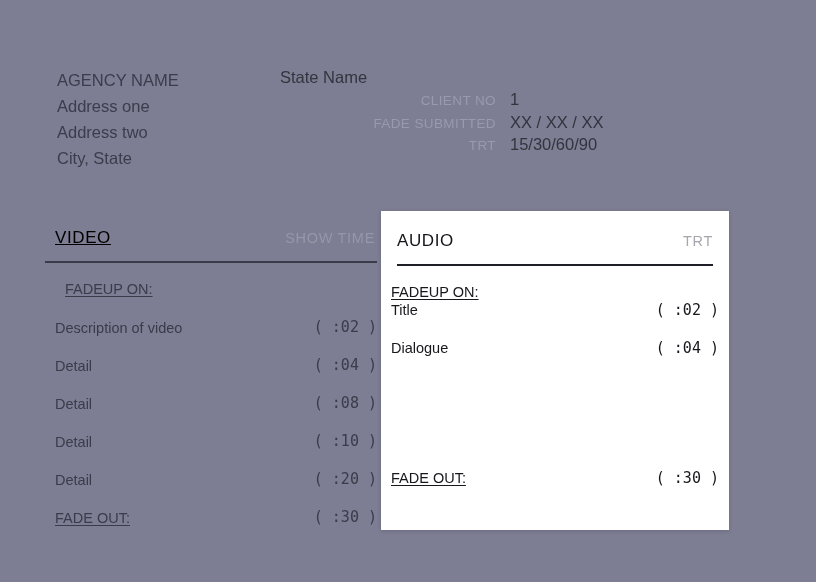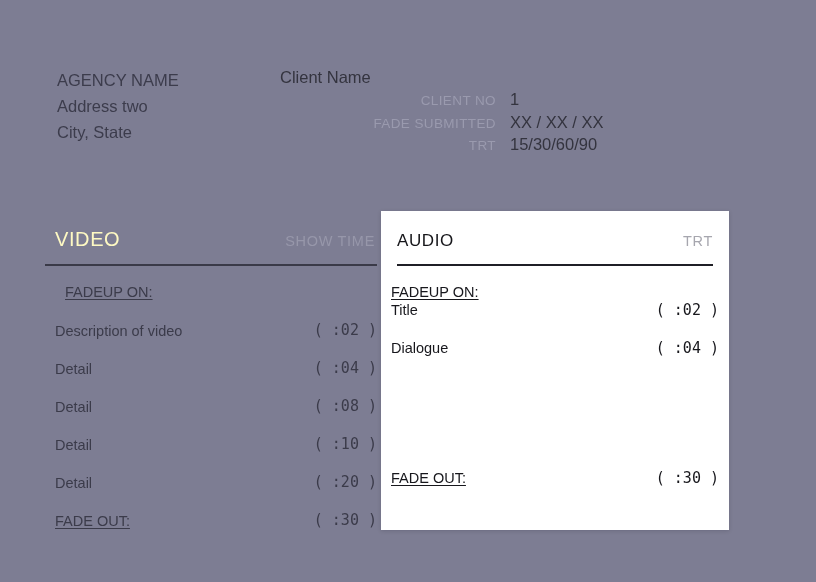--- a/index.html
+++ b/index.html
@@ -70,23 +70,24 @@
     width: 332px;
   }
   #video-head {
     display: flex;
     align-items: baseline;
     justify-content: space-between;
     padding: 0 0 13px 10px;
     border-bottom: 2px solid #3a3a48;
   }
   #video-head .col-title {
-    color: #fef9c3;
-    font-size: 20px;
+    color: #000000;
+    font-size: 17px;
     letter-spacing: 0.6px;
+    text-decoration: underline;
   }
   #video-head .col-sub {
     color: #9797aa;
     font-size: 14.5px;
     letter-spacing: 0.7px;
     padding-right: 2px;
   }
 
   #video-rows {
     padding: 18px 0 0 10px;
@@ -195,27 +196,28 @@
     text-underline-offset: 2px;
   }
 </style>
 </head>
 <body>
 
 <div id="doc-header">
 
   <div id="agency-block">
     <div class="agency-line">AGENCY NAME</div>
+    <div class="agency-line">Address one</div>
     <div class="agency-line">Address two</div>
     <div class="agency-line">City, State</div>
   </div>
 
   <div id="meta-block">
     <div class="meta-row">
-      <span class="meta-value">Client Name</span>
+      <span class="meta-value">State Name</span>
     </div>
     <div class="meta-row">
       <span class="meta-label">CLIENT NO</span>
       <span class="meta-value">1</span>
     </div>
     <div class="meta-row">
       <span class="meta-label">FADE SUBMITTED</span>
       <span class="meta-value">XX / XX / XX</span>
     </div>
     <div class="meta-row">

